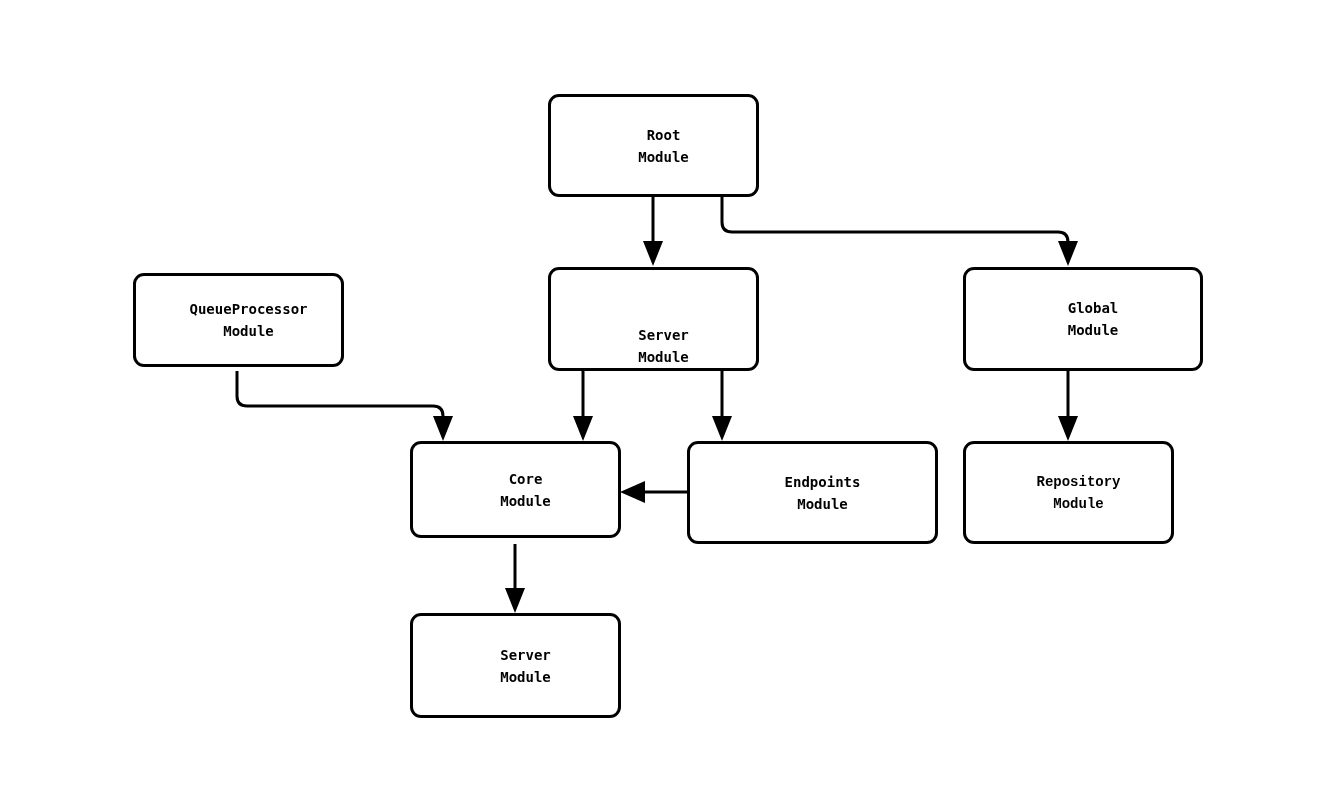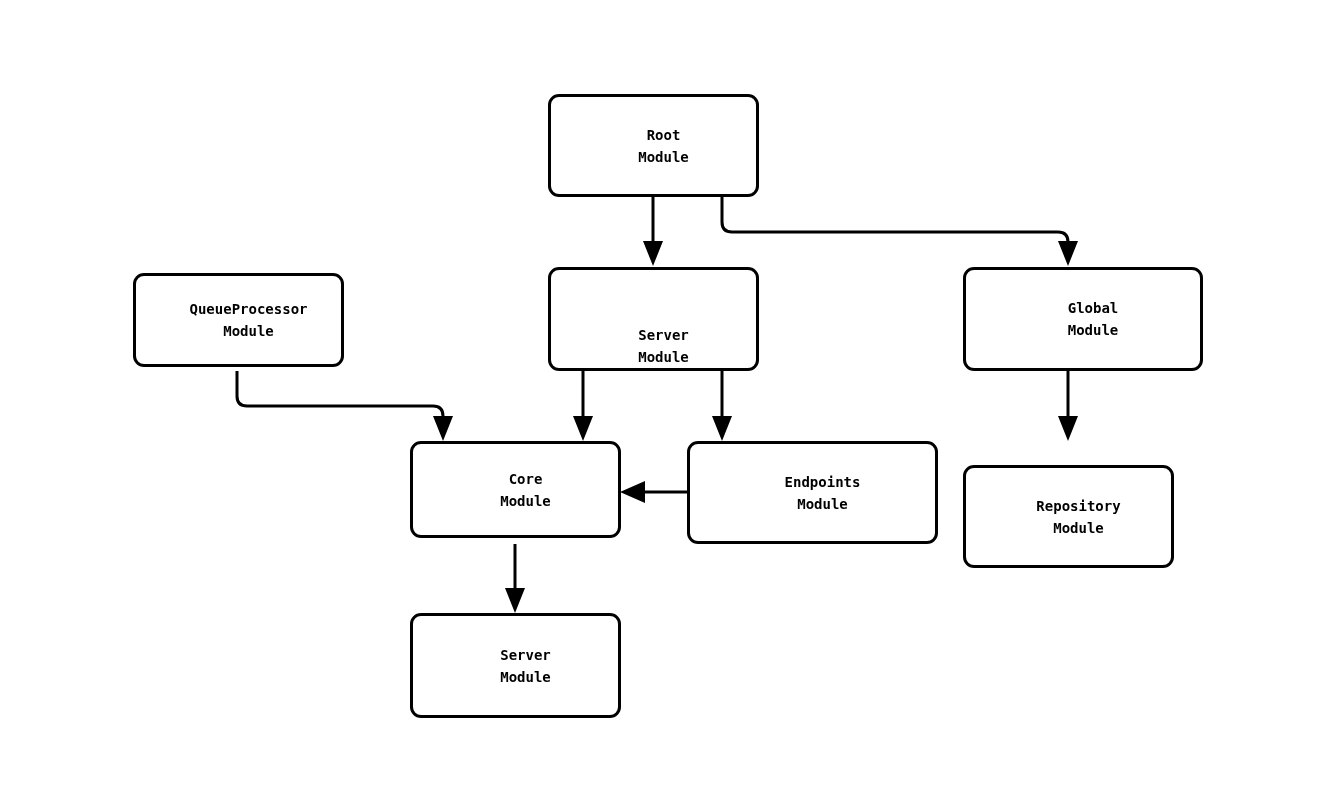--- a/index.html
+++ b/index.html
@@ -130,21 +130,21 @@
   <div class="node-box" style="left:410px; top:441px; width:211px; height:97px;">
     <span class="node-line">Core</span>
     <span class="node-line">Module</span>
   </div>
 
   <div class="node-box" style="left:687px; top:441px; width:251px; height:103px;">
     <span class="node-line">Endpoints</span>
     <span class="node-line">Module</span>
   </div>
 
-  <div class="node-box" style="left:963px; top:465px; width:211px; height:103px;">
+  <div class="node-box" style="left:963px; top:441px; width:211px; height:103px;font-family:Liberation Mono, monospace;">
     <span class="node-line">Repository</span>
     <span class="node-line">Module</span>
   </div>
 
   <div class="node-box" style="left:410px; top:613px; width:211px; height:105px;">
     <span class="node-line">Server</span>
     <span class="node-line">Module</span>
   </div>
 
 </div>

